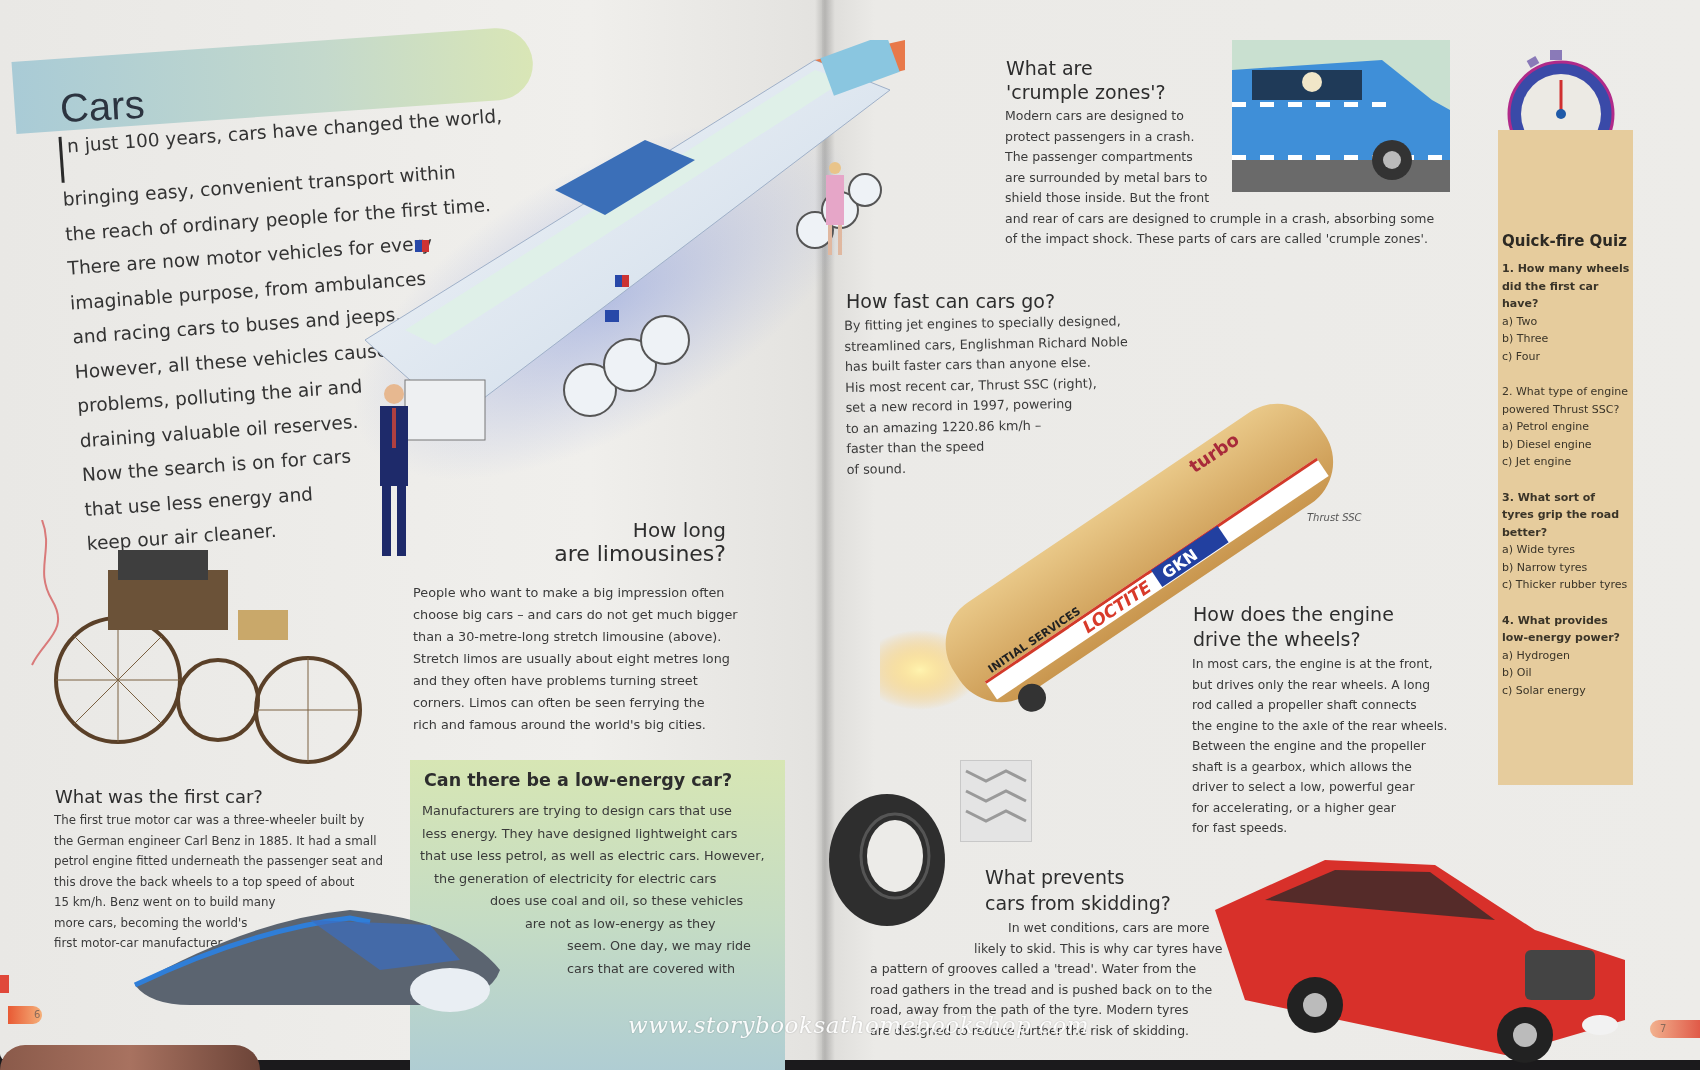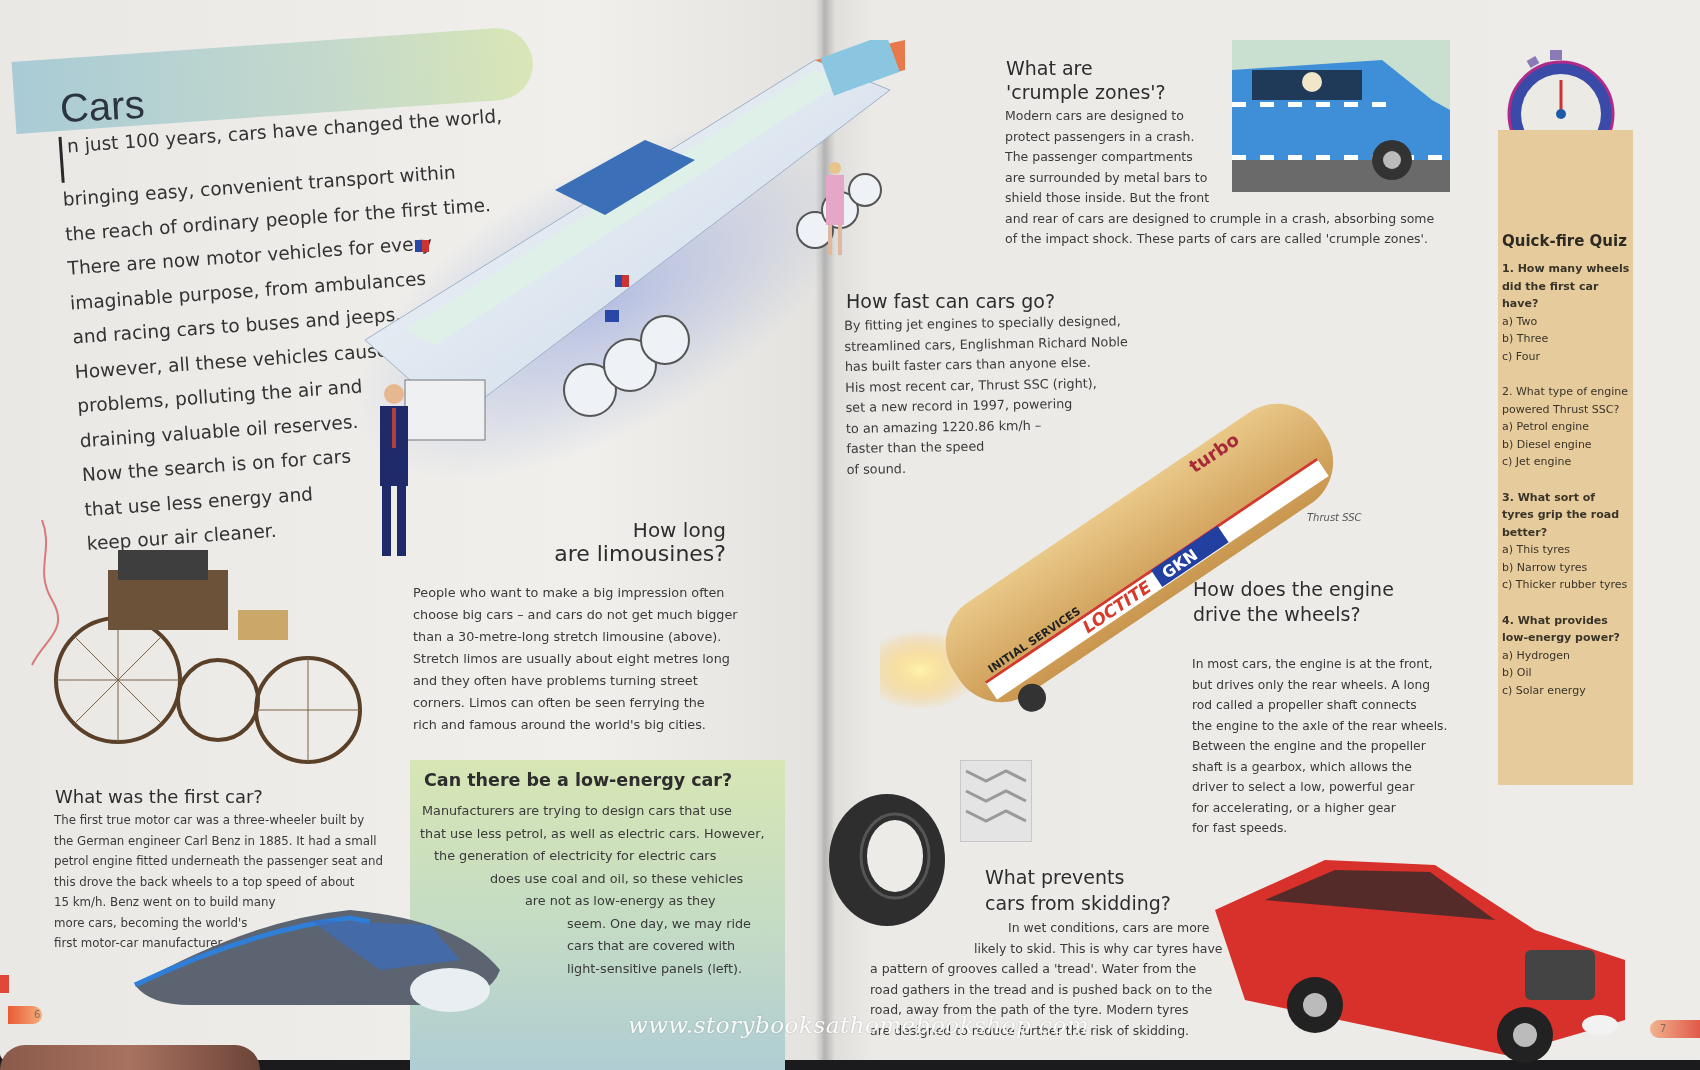--- a/index.html
+++ b/index.html
@@ -161,27 +161,27 @@
   <span class="line">15 km/h. Benz went on to build many</span>
   <span class="line">more cars, becoming the world's</span>
   <span class="line">first motor-car manufacturer.</span>
 </div>
 
 <div class="lowbox">
   <div class="abs h" style="left:14px;top:10px;font-size:17.5px;font-weight:bold;">Can there be a low-energy car?</div>
 </div>
 <div class="abs b" style="left:422px;top:800px;font-size:12.8px;line-height:22.5px;color:#3a3a3a;">
   <span class="line" style="padding-left:0">Manufacturers are trying to design cars that use</span>
+  <span class="line" style="padding-left:0">less energy. They have designed lightweight cars</span>
   <span class="line" style="margin-left:-2px">that use less petrol, as well as electric cars. However,</span>
   <span class="line" style="padding-left:12px">the generation of electricity for electric cars</span>
   <span class="line" style="padding-left:68px">does use coal and oil, so these vehicles</span>
   <span class="line" style="padding-left:103px">are not as low-energy as they</span>
   <span class="line" style="padding-left:145px">seem. One day, we may ride</span>
   <span class="line" style="padding-left:145px">cars that are covered with</span>
-  <span class="line" style="padding-left:145px">light-sensitive panels (left).</span>
 </div>
 
 <svg class="solar" viewBox="0 0 380 110">
   <path d="M5 75 Q 120 10 220 0 Q 330 10 370 60 Q 360 90 300 95 L 60 95 Q 20 95 5 75 Z" fill="#5b6470"></path>
   <path d="M5 75 Q 120 20 220 8 L 240 12" stroke="#2f7ed8" stroke-width="5" fill="none"></path>
   <path d="M180 10 L 300 15 L 330 50 L 250 60 Z" fill="#3a6cc0" opacity="0.7"></path>
   <ellipse cx="320" cy="80" rx="40" ry="22" fill="#e9eef3"></ellipse>
 </svg>
 
 <div class="tab-left2"></div>
@@ -251,21 +251,21 @@
       <div>c) Four</div>
     </div>
     <div style="margin-top:18px">
       <div style="font-weight:normal">2. What type of engine powered Thrust SSC?</div>
       <div>a) Petrol engine</div>
       <div>b) Diesel engine</div>
       <div>c) Jet engine</div>
     </div>
     <div style="margin-top:18px">
       <div style="font-weight:bold">3. What sort of tyres grip the road better?</div>
-      <div>a) This tyres</div>
+      <div>a) Wide tyres</div>
       <div>b) Narrow tyres</div>
       <div>c) Thicker rubber tyres</div>
     </div>
     <div style="margin-top:18px">
       <div style="font-weight:bold">4. What provides low-energy power?</div>
       <div>a) Hydrogen</div>
       <div>b) Oil</div>
       <div>c) Solar energy</div>
     </div>
   </div>
@@ -303,21 +303,21 @@
     <text x="172" y="243" font-family="DejaVu Sans, sans-serif" font-weight="bold" font-size="17" fill="#d83a2a" font-style="italic">LOCTITE</text>
     <rect x="260" y="226" width="80" height="20" fill="#2240a0"></rect>
     <text x="268" y="242" font-family="DejaVu Sans, sans-serif" font-weight="bold" font-size="16" fill="#fff">GKN</text>
     <text x="70" y="222" font-family="DejaVu Sans, sans-serif" font-weight="bold" font-size="11" fill="#222">INITIAL SERVICES</text>
     <text x="350" y="170" font-family="DejaVu Sans, sans-serif" font-weight="bold" font-size="18" fill="#a82a3a">turbo</text>
     <circle cx="90" cy="265" r="14" fill="#333"></circle>
   </g>
 </svg>
 <div class="abs" style="left:1307px;top:512px;font-size:10px;font-style:italic;color:#555;">Thrust SSC</div>
 
-<div class="abs h" style="left:1193px;top:577px;font-size:19px;line-height:25px;">
+<div class="abs h" style="left:1193px;top:602px;font-size:19px;line-height:25px;">
   <span class="line">How does the engine</span>
   <span class="line">drive the wheels?</span>
 </div>
 <div class="abs b" style="left:1192px;top:654px;font-size:12.3px;line-height:20.5px;">
   <span class="line">In most cars, the engine is at the front,</span>
   <span class="line">but drives only the rear wheels. A long</span>
   <span class="line">rod called a propeller shaft connects</span>
   <span class="line">the engine to the axle of the rear wheels.</span>
   <span class="line">Between the engine and the propeller</span>
   <span class="line">shaft is a gearbox, which allows the</span>

